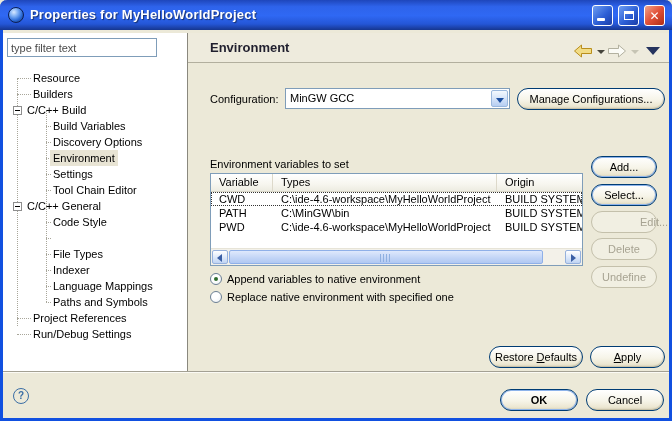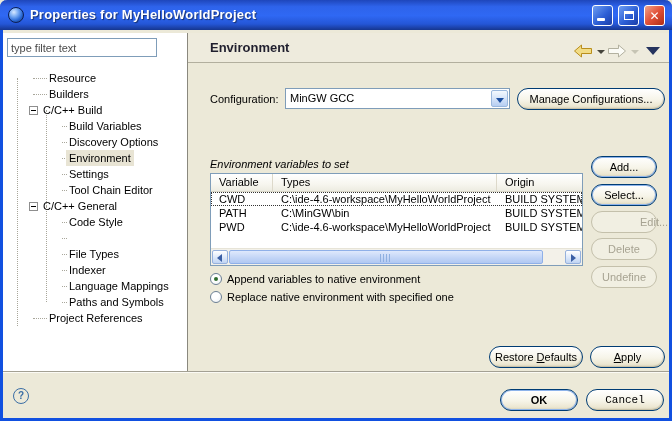--- a/index.html
+++ b/index.html
@@ -24,21 +24,21 @@
   .wbtn-max-glyph { position:absolute; left:5px; top:5px; width:10px; height:9px; border:1px solid #fff; border-top-width:3px; }
   .wbtn.red .x { position:absolute; left:0; top:2px; width:100%; text-align:center; color:#fff; font-size:12px; font-weight:bold; line-height:16px; }
 
   
   .left-panel { position:absolute; left:3px; top:33px; width:184px; height:338px; background:#fff; }
   .v-divider { position:absolute; left:187px; top:33px; width:1px; height:338px; background:#8a887e; }
   .filter-input { position:absolute; left:4px; top:5px; width:150px; height:19px; border:1px solid #7f9db9;
     font-family:inherit; font-size:11px; color:#4a4a4a; padding:0 3px; background:#fff; }
 
   .tree { position:absolute; left:0; top:33px; width:184px; height:300px; }
-  .trow { position:absolute; height:16px; line-height:16px; white-space:nowrap; width:152px;margin-left:16px; }
+  .trow { position:absolute; height:16px; line-height:16px; white-space:nowrap; width:152px; }
   .trow .lbl { position:absolute; top:0; }
   .trow.root .lbl { left:30px; }
   .trow.group .lbl { left:24px; }
   .trow.child .lbl { left:50px; }
   .trow.selected .lbl { background:#e8e4d4; padding:0 3px; margin-left:-3px; }
   .expander { position:absolute; left:10px; top:4px; width:9px; height:9px; background:#fff; border:1px solid #8e8e8e; }
   .expander::after { content:""; position:absolute; left:1px; top:3px; width:5px; height:1px; background:#000; }
   .guide { position:absolute; border-left:1px dotted #a8a69a; width:0; }
   .stub { position:absolute; border-top:1px dotted #a8a69a; height:0; }
 
@@ -63,21 +63,21 @@
   
   .cfg-label { position:absolute; left:210px; top:93px; }
   .combo { position:absolute; left:285px; top:88px; width:225px; height:21px; background:#fff; border:1px solid #7f9db9; }
   .combo .val { position:absolute; left:4px; top:3px; }
   .combo-btn { position:absolute; right:1px; top:1px; bottom:1px; width:17px; border:1px solid #9ab8dd; border-radius:2px;
     background:linear-gradient(180deg,#f4f9fe 0%,#d3e2f8 55%,#b6cef2 100%); }
   .combo-btn span { position:absolute; left:4px; top:7px; width:0; height:0;
     border-left:4px solid transparent; border-right:4px solid transparent; border-top:5px solid #1c4fa0; }
 
   
-  .tbl-label { position:absolute; left:210px; top:158px;font-style:italic; }
+  .tbl-label { position:absolute; left:210px; top:158px; }
   .tbl { position:absolute; left:210px; top:173px; width:373px; height:93px; background:#fff; border:1px solid #7f9db9; }
   .tbl-head { display:flex; height:18px; background:linear-gradient(180deg,#ffffff,#f7f6ef 60%,#edece1 100%); border-bottom:1px solid #d8d5c6; }
   .hc { line-height:17px; padding-left:8px; border-right:1px solid #ddd9ca; }
   .hc:last-child { border-right:none; }
   .c0 { width:62px; } .c1 { width:224px; } .c2 { flex:1; }
   .drow { display:flex; height:14px; line-height:14px; white-space:nowrap; }
   .drow div { overflow:hidden; padding-left:8px; }
   .drow.sel { outline:1px dotted #333; outline-offset:-1px; }
   .hscroll { position:absolute; left:0; right:0; bottom:0; height:17px; background:#f3f1e9; border-top:1px solid #e7e4d8; }
   .sb-btn { position:absolute; top:1px; width:16px; height:14px; border:1px solid #96b1dc; border-radius:2px;
@@ -186,20 +186,24 @@
           <span class="lbl">Language Mappings</span>
         </div>
       <div class="trow child" style="top:228px">
           <span class="stub" style="left:43px;top:8px;width:5px"></span>
           <span class="lbl">Paths and Symbols</span>
         </div>
       <div class="trow root" style="top:244px">
           <span class="stub" style="left:14px;top:8px;width:14px"></span>
           <span class="lbl">Project References</span>
         </div>
+      <div class="trow root" style="top:260px">
+          <span class="stub" style="left:14px;top:8px;width:14px"></span>
+          <span class="lbl">Run/Debug Settings</span>
+        </div>
     </div>
   </div>
   <div class="v-divider"></div>
 
   <div class="rheader">
     <div class="rheader-title">Environment</div>
   </div>
   <svg class="nav-ico" style="left:573px;top:44px;" width="20" height="14" viewBox="0 0 20 14">
     <path d="M8.5 1 L1.5 7 L8.5 13 L8.5 9.5 H18.5 V4.5 H8.5 Z" fill="#f2dc85" stroke="#b98e1c"></path>
   </svg>
@@ -275,16 +279,16 @@
     <span>Restore </span><span class="u">D</span><span>efaults</span>
   </div>
   <div class="btn" style="left:590px;top:346px;width:75px;">
     <span class="u">A</span><span>pply</span>
   </div>
 
   <div class="h-separator"></div>
   <div class="h-separator2"></div>
   <div class="help-btn"><span>?</span></div>
   <div class="btn glow" style="left:500px;top:389px;width:78px;font-weight:bold;">OK</div>
-  <div class="btn" style="left:586px;top:389px;width:78px;font-family:Liberation Mono, monospace;">Cancel</div>
+  <div class="btn" style="left:586px;top:389px;width:78px;">Cancel</div>
 
   <div class="frame"></div>
 </div>
 
 </body></html>

